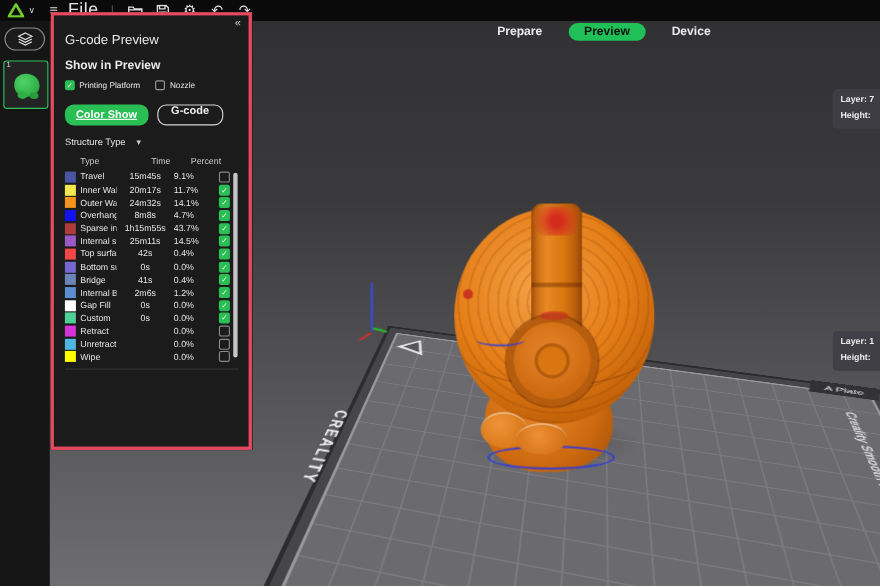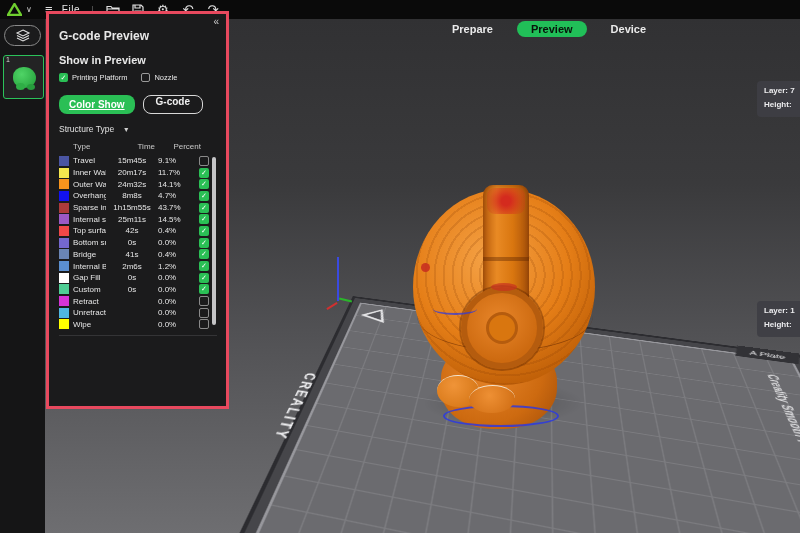--- a/index.html
+++ b/index.html
@@ -4,21 +4,21 @@
 <style>
   html,body{margin:0;padding:0;background:#222;}
   *{box-sizing:border-box;font-family:"Liberation Sans","DejaVu Sans",sans-serif;}
   #app{position:relative;width:800px;height:533px;overflow:hidden;background:#0a0a0a;}
 
   
   .topbar{position:absolute;left:0;top:0;width:800px;height:19px;background:#0a0a0a;display:flex;align-items:center;z-index:40;}
   .tb-left{display:flex;align-items:center;gap:9px;padding-left:6px;color:#e6e6e6;}
   .tb-ico{display:flex;align-items:center;justify-content:center;width:16px;height:16px;color:#dedede;font-size:12px;line-height:1;}
   .tb-sep{color:#555;font-size:11px;margin:0 2px;}
-  .file-lbl{font-size:10px;color:#e6e6e6;letter-spacing:.5px;margin-left:-4px;}
+  .file-lbl{font-size:16px;color:#e6e6e6;letter-spacing:.5px;margin-left:-4px;}
   .chev{font-size:8px;color:#cfcfcf;margin-left:-5px;}
   .tabs{position:absolute;left:452px;top:0;height:19px;display:flex;align-items:center;gap:24px;margin-top:19px;}
   .tab{font-size:11px;font-weight:bold;color:#eaeaea;cursor:pointer;}
   .tab.active{background:#21bf58;color:#08130b;padding:2px 14px;border-radius:10px;}
 
   
   .sidebar{position:absolute;left:0;top:19px;width:45px;height:514px;background:#151516;z-index:30;}
   .layers-btn{position:absolute;left:4px;top:6px;width:37px;height:21px;border:1px solid #8a8a8a;border-radius:11px;display:flex;align-items:center;justify-content:center;background:#1b1b1c;}
   .thumb{position:absolute;left:3px;top:36px;width:41px;height:44px;background:#232324;border:1px solid #2bc25a;border-radius:3px;}
   .thumb .num{position:absolute;left:2px;top:0px;font-size:7px;color:#dcdcdc;}
@@ -82,21 +82,21 @@
   
   .ltip{position:absolute;width:110px;height:36px;background:rgba(62,62,68,.92);border-radius:4px;padding:3px 7px;
     font-size:8px;font-weight:bold;color:#ececee;line-height:14px;z-index:20;}
   .ltip.t1{left:712px;top:62px;}
   .ltip.t2{left:712px;top:282px;}
 
   
   .panel{position:absolute;left:46px;top:11px;width:183px;height:398px;background:#1b1b1c;
     border:3px solid #e8495e;z-index:50;padding:7px 9px 4px 10px;color:#e8e8e8;}
   .collapse{position:absolute;right:7px;top:2px;color:#cfcfcf;font-size:10px;cursor:pointer;}
-  .p-title{font-size:12px;font-weight:bold;margin:8px 0 7px;}
+  .p-title{font-size:12px;font-weight:normal;margin:8px 0 7px;}
   .stats{display:grid;grid-template-columns:88px auto;row-gap:7px;font-size:7.5px;color:#efefef;}
   .sec-title{font-size:11px;font-weight:bold;margin:11px 0 7px;}
   .opt-row{display:flex;align-items:center;gap:14px;font-size:7.5px;}
   .opt{display:flex;align-items:center;gap:4px;cursor:pointer;}
   .cb{width:9px;height:9px;border-radius:2px;display:flex;align-items:center;justify-content:center;font-size:7px;color:#fff;}
   .cb.on{background:#2abf55;}
   .cb.off{background:#1b1b1c;border:1px solid #9a9a9a;}
   .btn-row{display:flex;gap:8px;margin:13px 0 10px;}
   .btn{font-size:10px;font-weight:bold;border-radius:8px;padding:4px 10px;cursor:pointer;}
   .btn.green{background:#2abf55;color:#ffffff;text-decoration:underline;}

